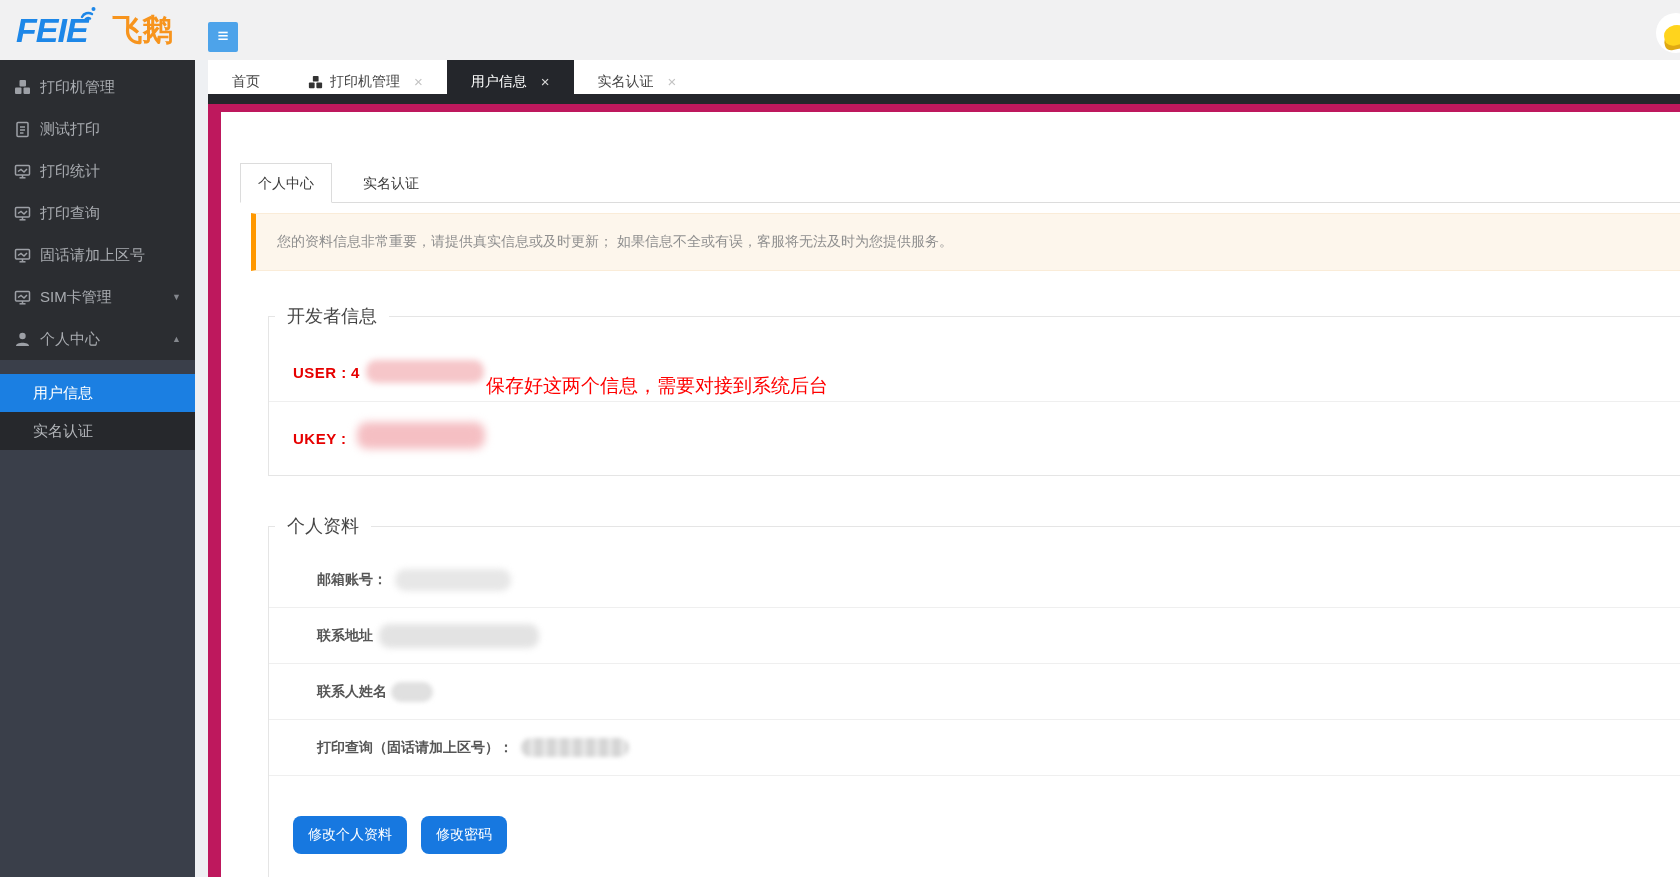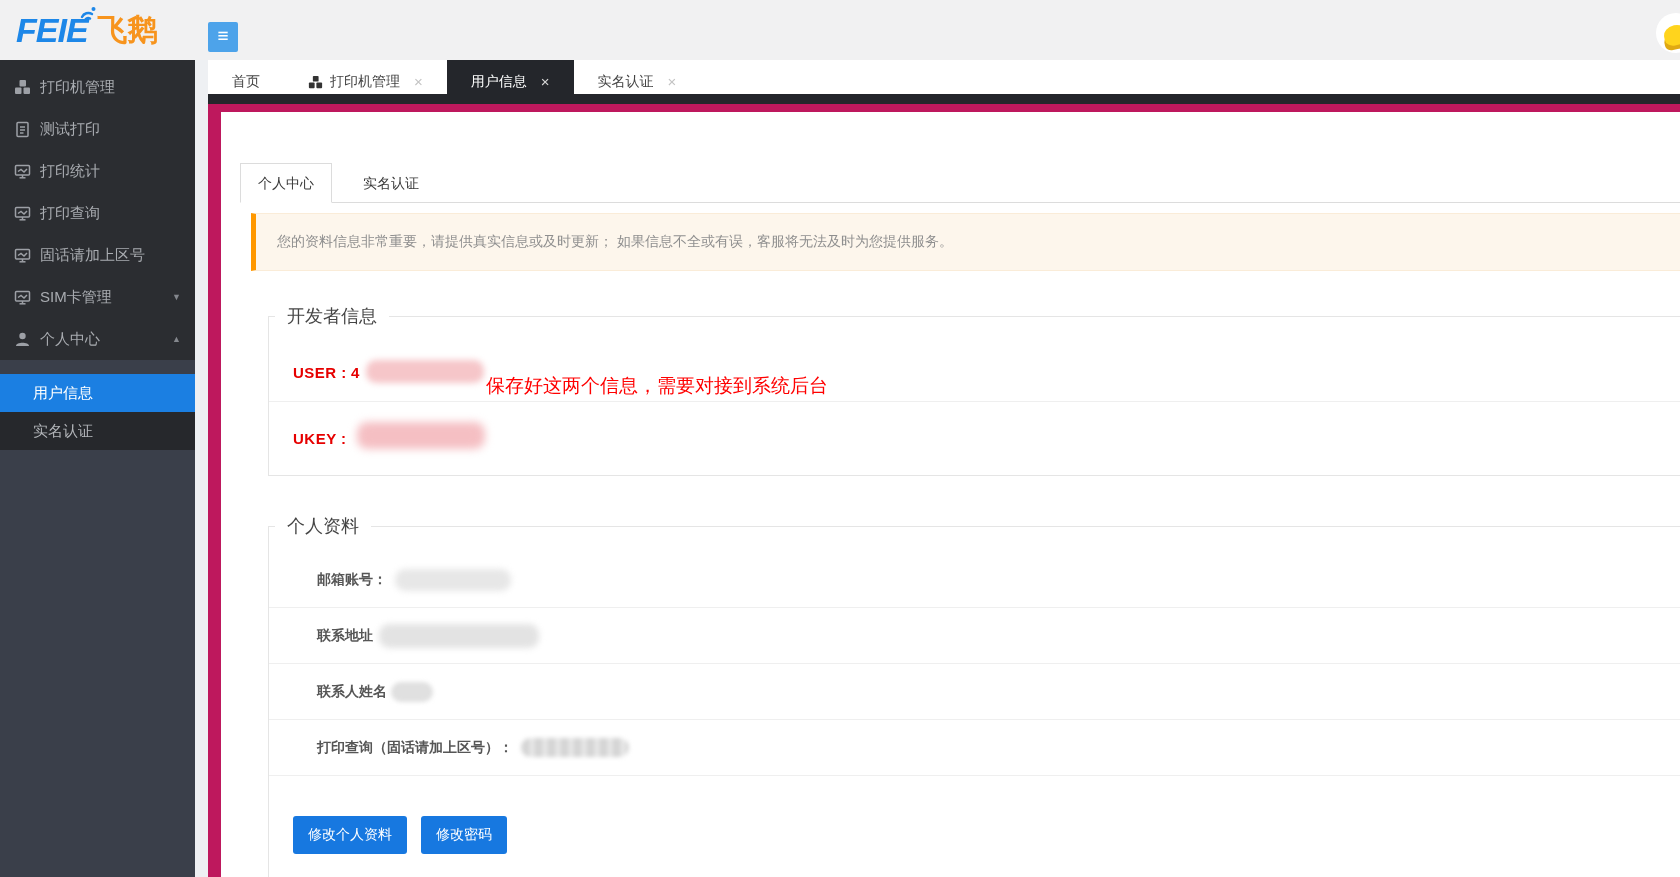--- a/index.html
+++ b/index.html
@@ -6,21 +6,21 @@
   html,body { width:1680px; height:877px; overflow:hidden; background:#eef0f3;
               font-family:"Liberation Sans", sans-serif; }
   #app { position:relative; width:1680px; height:877px; }
 
   
   .header { position:absolute; left:0; top:0; width:1680px; height:60px; background:#f1f1f2; }
   .brand { position:absolute; left:16px; top:11px; display:flex; align-items:center; }
   .brand-en { font-size:34px; font-weight:bold; font-style:italic; color:#1d87e8;
               letter-spacing:-1px; line-height:38px; }
   .brand-wifi { position:absolute; left:62px; top:-6px; }
-  .brand-cn { font-size:30px; font-weight:bold; color:#f7941d; margin-left:10px; line-height:36px; }
+  .brand-cn { font-size:30px; font-weight:bold; color:#f7941d; margin-left:25px; line-height:36px; }
   .hamburger { position:absolute; left:208px; top:22px; width:30px; height:30px; background:#4da3ea;
                border-radius:2px; color:#fff; font-size:19px; line-height:28px; text-align:center;
                cursor:pointer; }
   .avatar { position:absolute; left:1656px; top:13px; width:40px; height:40px; border-radius:50%;
             background:#ffffff; overflow:hidden; }
   .avatar .goose { position:absolute; left:8px; top:12px; width:24px; height:20px;
                    background:#ffd41d; border-radius:60% 60% 45% 45%;
                    box-shadow:-3px 6px 0 -2px #e0a912; transform:rotate(-12deg); }
 
   
@@ -83,21 +83,21 @@
                 background:repeating-linear-gradient(90deg,#d5d5d5 0 9px,#ececec 9px 13px); }
 
   .dev-note { position:absolute; left:265px; top:261px; font-size:19px; color:#ff0000; }
 
   fieldset.profile { margin-top:38px; padding-top:14px; }
   .p-row { height:56px; display:flex; align-items:center; padding-left:24px;
            border-bottom:1px solid #efefef; font-size:14px; }
   .p-label { color:#565656; font-weight:bold;padding-left:24px; }
   .btn-row { margin:40px 0 0 24px; padding-bottom:50px; display:flex; gap:14px; }
   .btn { height:38px; background:#1778e0; color:#ffffff; font-size:14px; border:none;
-         border-radius:3px; padding:0 15px; cursor:pointer;
+         border-radius:8px; padding:0 15px; cursor:pointer;
          font-family:"Liberation Sans", sans-serif; }
 </style>
 </head>
 <body>
 
 <div id="app">
 
   <div class="header">
     <div class="brand">
       <span class="brand-en">FEIE</span>

